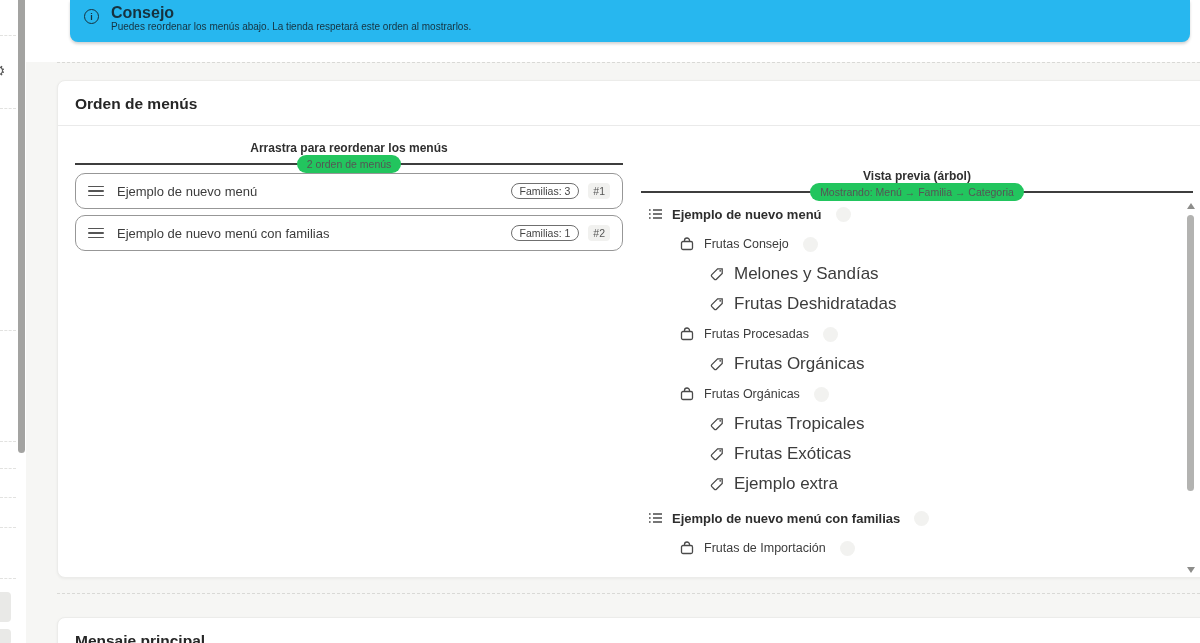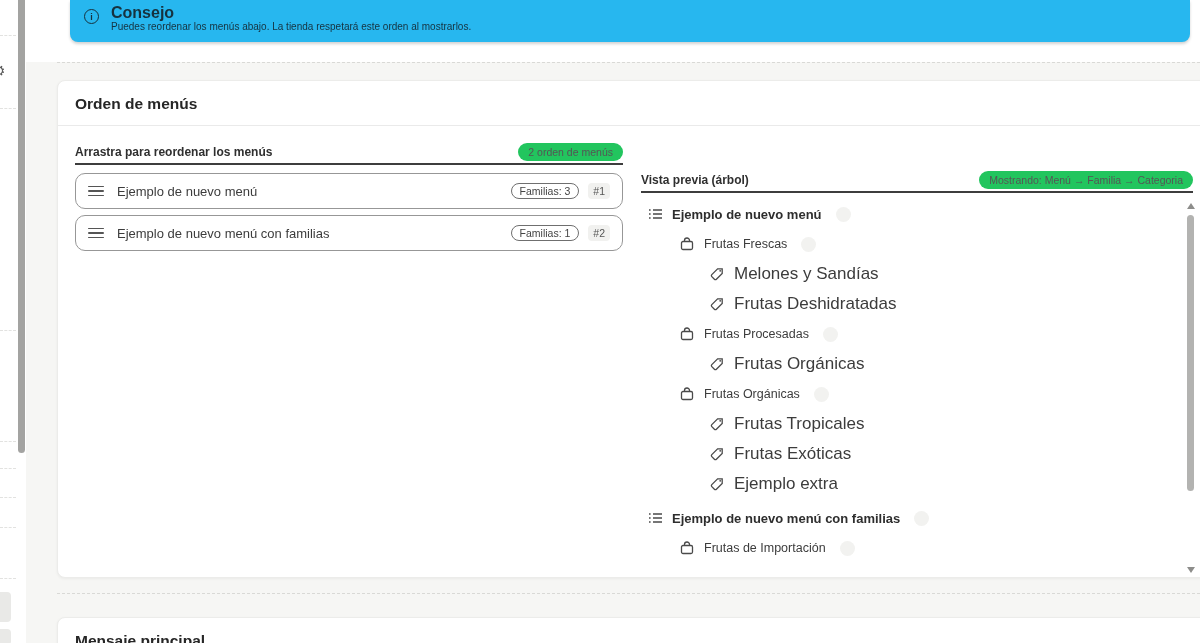--- a/index.html
+++ b/index.html
@@ -40,21 +40,21 @@
   .card-menus { top:80px; height:498px; border-radius:8px 0 0 8px; }
   .card-message { top:617px; height:60px; border-radius:8px 0 0 8px; }
   .card-title { font-size:15.5px; font-weight:bold; color:#262626; padding:14px 17px 12px 17px; }
   .card-menus .card-title { border-bottom:1px solid #eaeaea; }
 
   .columns { display:flex; gap:18px; padding:15px 12px 0 17px; }
   .col-left { flex:0 0 548px; }
   .col-right { flex:1; position:relative;margin-top:28px; }
 
   .col-header { display:flex; justify-content:space-between; align-items:center;
-    border-bottom:2px solid #3d3d3d; height:24px; }
+    border-bottom:2px solid #3d3d3d; height:24px;flex-direction:column; }
   .col-header-label { font-size:12px; font-weight:bold; color:#2f2f2f; }
   .pill-badge { background:#22c55e; color:#555; font-size:10.5px; border-radius:10px; padding:3px 10px; white-space:nowrap; }
 
   
   .item-list { margin-top:8px; }
   .sort-item { height:36px; border:1.5px solid #979797; border-radius:10px; background:#fff;
     display:flex; align-items:center; padding:0 12px; margin-bottom:6px; }
   .drag-handle { width:16px; display:flex; flex-direction:column; gap:3px; cursor:grab; }
   .drag-handle span { display:block; height:1.5px; background:#555; border-radius:1px; }
   .sort-label { font-size:13px; color:#3c3c3c; margin-left:13px; }
@@ -169,21 +169,21 @@
             <span>Ejemplo de nuevo menú</span>
             <span class="ghost-circle"></span>
           </div>
           <div class="tree-row familia">
             <span class="tree-icon">
                 <svg width="16" height="16" viewBox="0 0 16 16" fill="none" stroke="#4a4a4a" stroke-width="1.3">
                   <rect x="2.5" y="5.5" width="11" height="8" rx="1.5"></rect>
                   <path d="M5.5 5.5v-1a2.5 2.5 0 0 1 5 0v1"></path>
                 </svg>
               </span>
-            <span>Frutas Frescas</span>
+            <span>Frutas Consejo</span>
             <span class="ghost-circle"></span>
           </div>
           <div class="tree-row categoria">
             <span class="tree-icon">
                 <svg width="16" height="16" viewBox="0 0 16 16" fill="none" stroke="#4a4a4a" stroke-width="1.3">
                   <path d="M13.2 2.8H8.6L2.8 8.6a1.4 1.4 0 0 0 0 2l2.6 2.6a1.4 1.4 0 0 0 2 0l5.8-5.8z"></path>
                   <circle cx="11.2" cy="4.8" r=".9" fill="#4a4a4a" stroke="none"></circle>
                 </svg>
               </span>
             <span>Melones y Sandías</span>

